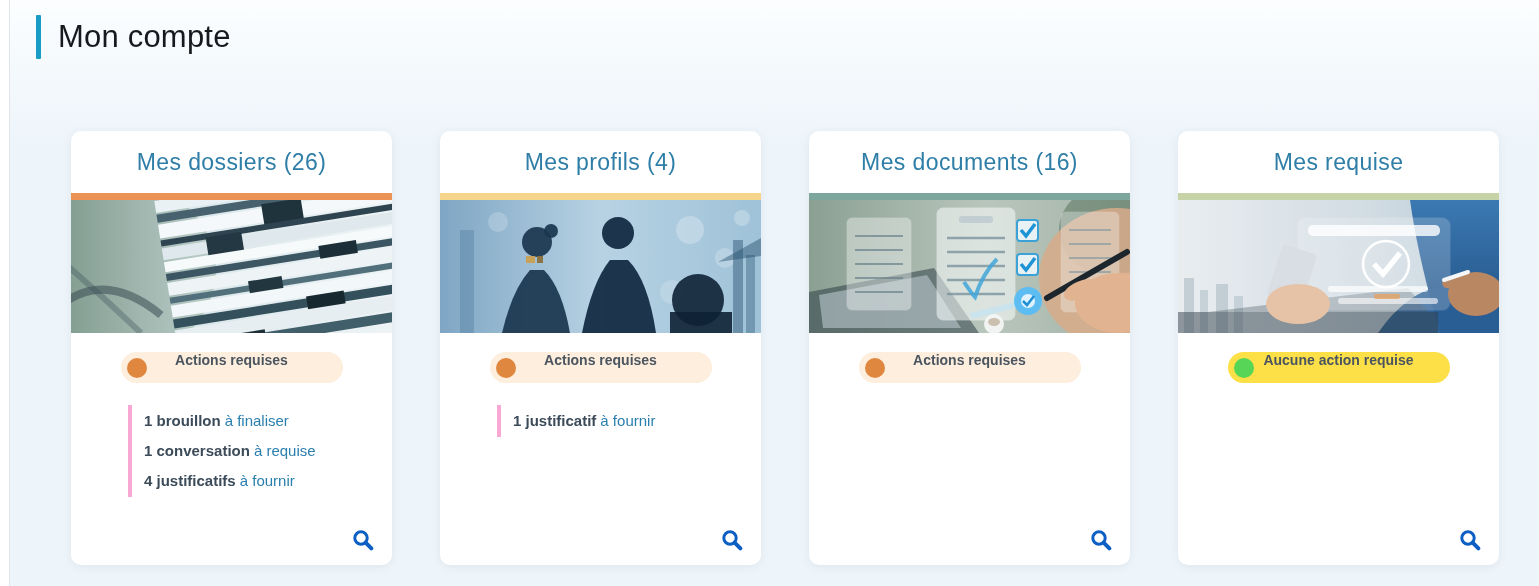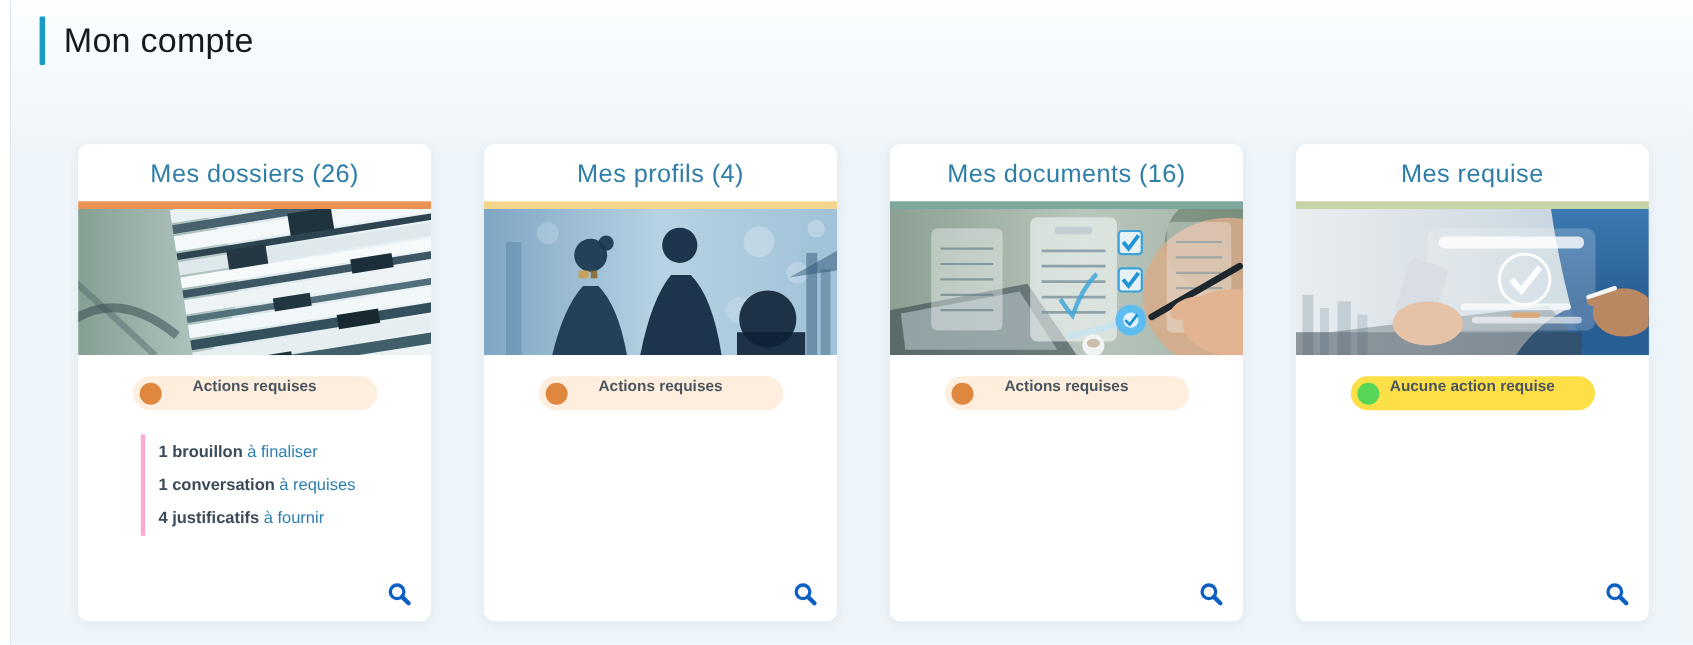--- a/index.html
+++ b/index.html
@@ -29,21 +29,21 @@
     position:absolute; left:71px; top:131px;
     display:flex; gap:48px;
   }
   .card {
     width:321px; height:434px; background:#ffffff; border-radius:10px;
     box-shadow:0 2px 10px rgba(40,70,100,0.08);
     position:relative; overflow:hidden;
     display:flex; flex-direction:column;
   }
   .card-title {
-    height:52px; display:flex; align-items:center; justify-content:center;
+    height:62px; display:flex; align-items:center; justify-content:center;
     font-size:23px; font-weight:300; color:#2e7ea7; letter-spacing:0.4px;
   }
   .accent-bar { height:7px; width:100%; }
   .accent-orange { background:#eb9255; }
   .accent-yellow { background:#f5d48b; }
   .accent-teal   { background:#7da69c; }
   .accent-green  { background:#c6d3a6; }
 
   .card-image { height:133px; width:100%; overflow:hidden; flex:none; }
   .card-image svg { display:block; width:100%; height:100%; }
@@ -134,21 +134,21 @@
       <div class="badge warn">
         <span class="dot warn"></span>
         <span>Actions requises</span>
       </div>
     </div>
     <div class="items">
       <div class="item">
         <span class="item-bold">1 brouillon</span><span class="item-rest">à finaliser</span>
       </div>
       <div class="item">
-        <span class="item-bold">1 conversation</span><span class="item-rest">à requises</span>
+        <span class="item-bold">1 conversation</span><span class="item-rest">à requise</span>
       </div>
       <div class="item">
         <span class="item-bold">4 justificatifs</span><span class="item-rest">à fournir</span>
       </div>
     </div>
     <button class="search-button">
       <svg width="24" height="24" viewBox="0 0 24 24">
         <circle cx="10" cy="10" r="6.2" stroke="#0d5fc4" stroke-width="3" fill="none"></circle>
         <line x1="14.6" y1="14.6" x2="20.4" y2="20.4" stroke="#0d5fc4" stroke-width="4" stroke-linecap="round"></line>
       </svg>
@@ -185,20 +185,25 @@
         <circle cx="178" cy="33" r="16" fill="#142c44" opacity="0.95"></circle>
         <path d="M142,133 Q152,82 170,60 L188,60 Q208,80 216,133 Z" fill="#142c44" opacity="0.95"></path>
         <circle cx="258" cy="100" r="26" fill="#0e2134" opacity="0.9"></circle>
         <rect x="230" y="112" width="62" height="21" fill="#0e2134" opacity="0.9"></rect>
       </svg>
     </div>
     <div class="badge-row">
       <div class="badge warn">
         <span class="dot warn"></span>
         <span>Actions requises</span>
+      </div>
+    </div>
+    <div class="items">
+      <div class="item">
+        <span class="item-bold">1 justificatif</span><span class="item-rest">à fournir</span>
       </div>
     </div>
     <button class="search-button">
       <svg width="24" height="24" viewBox="0 0 24 24">
         <circle cx="10" cy="10" r="6.2" stroke="#0d5fc4" stroke-width="3" fill="none"></circle>
         <line x1="14.6" y1="14.6" x2="20.4" y2="20.4" stroke="#0d5fc4" stroke-width="4" stroke-linecap="round"></line>
       </svg>
     </button>
   </article>
 

